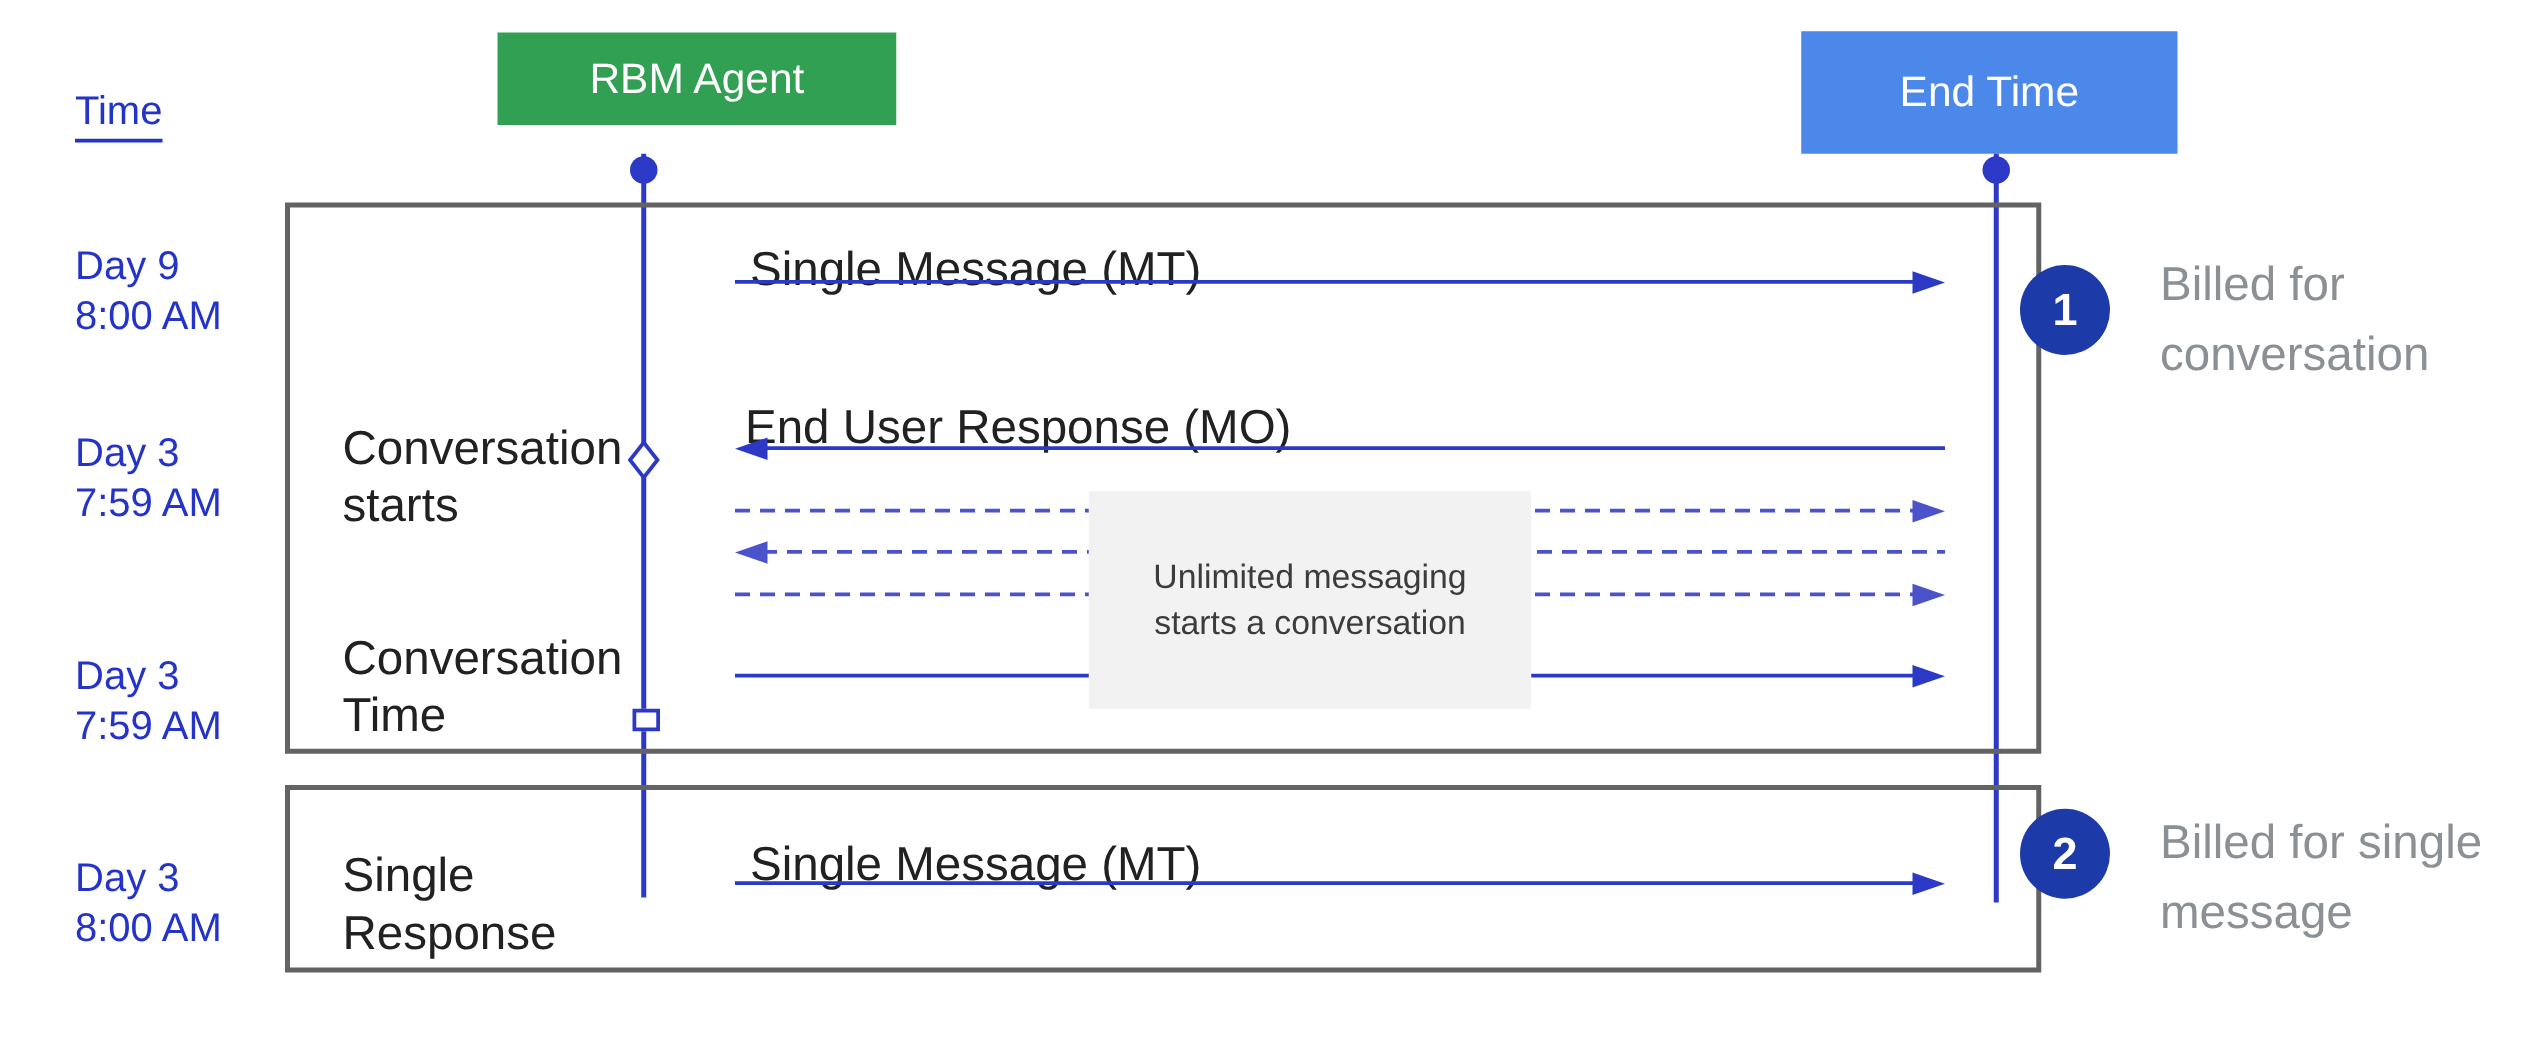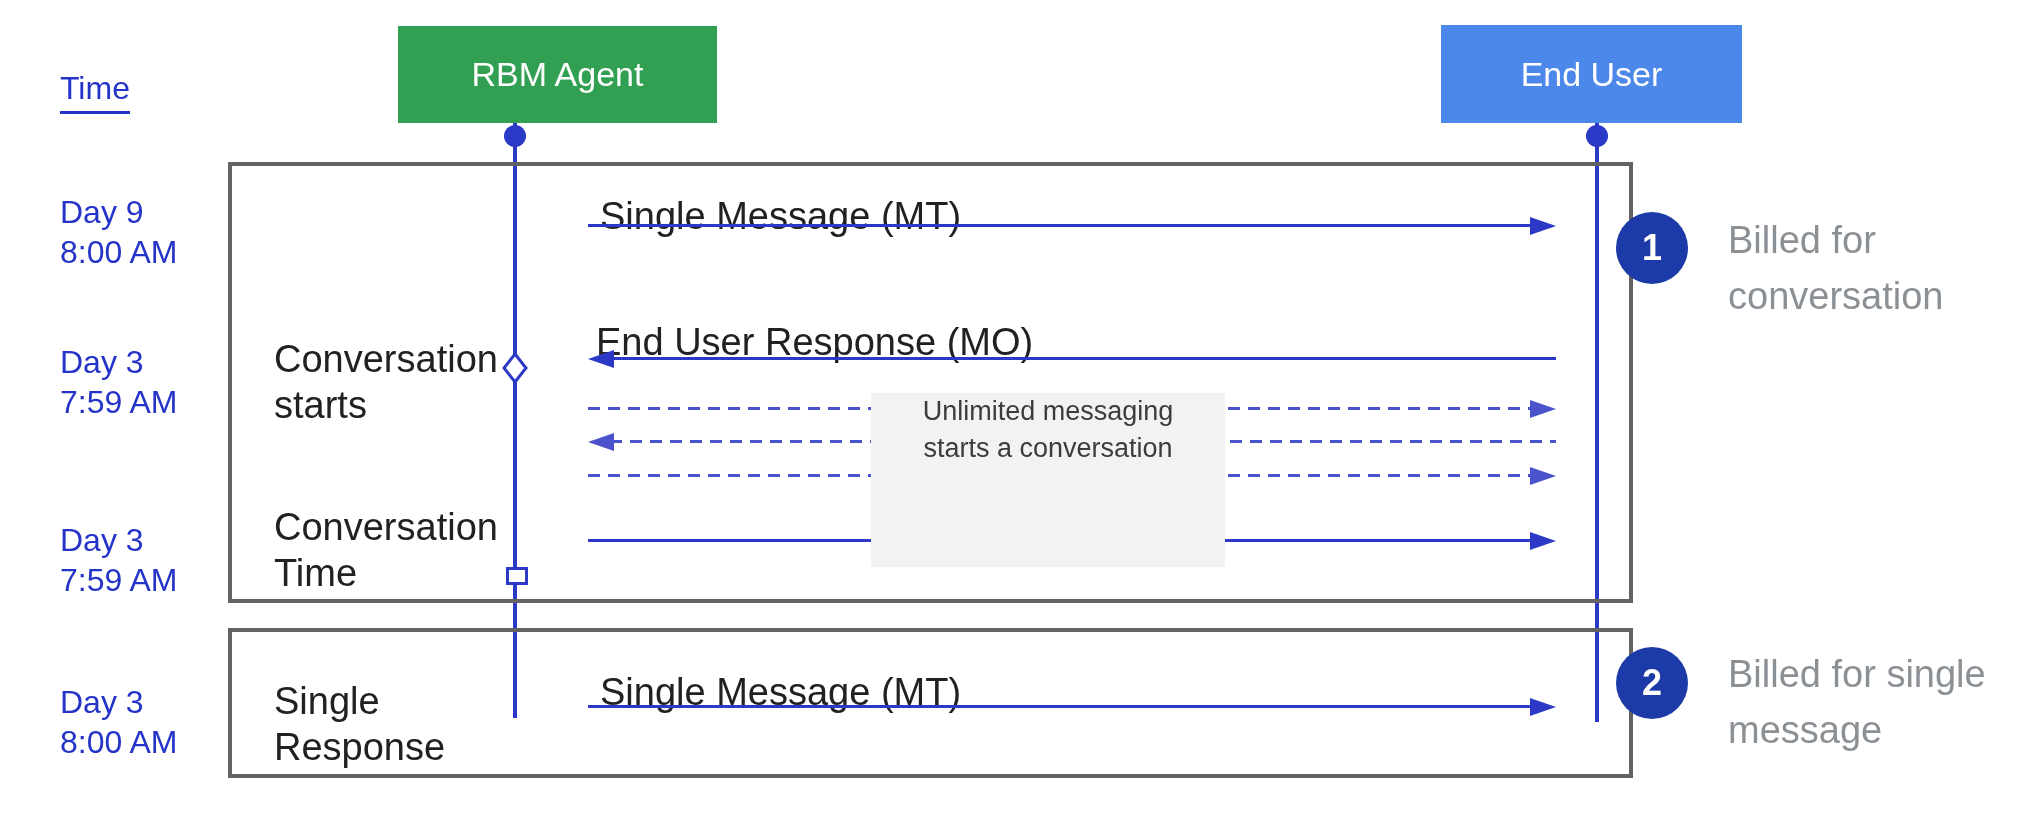--- a/index.html
+++ b/index.html
@@ -9,21 +9,21 @@
     font-family: "Liberation Sans", "DejaVu Sans", sans-serif; overflow: hidden;
   }
   .time-axis {
     position: absolute; left: 60px; top: 70px; font-size: 32px; color: #2433c8;
     border-bottom: 3px solid #2433c8; padding-bottom: 4px;
   }
   .actor {
     position: absolute; display: flex; align-items: center; justify-content: center;
     color: #ffffff; font-size: 34px;
   }
-  .actor-rbm { left: 398px; top: 26px; width: 319px; height: 97px; background: #32a053; }
+  .actor-rbm { left: 398px; top: 26px; width: 319px; height: 74px; background: #32a053; }
   .actor-eu  { left: 1441px; top: 25px; width: 301px; height: 98px; background: #4c87ea; }
   .lifeline { position: absolute; width: 4px; background: #2c38c6; }
   .lifeline-rbm { left: 513px; top: 123px; height: 595px; }
   .lifeline-eu  { left: 1595px; top: 123px; height: 599px; }
   .lifedot { position: absolute; width: 22px; height: 22px; border-radius: 50%; background: #2c38c6; }
   .dot-rbm { left: 504px; top: 125px; }
   .dot-eu  { left: 1586px; top: 125px; }
   .frame { position: absolute; border: 4px solid #636363; }
   .frame1 { left: 228px; top: 162px; width: 1405px; height: 441px; }
   .frame2 { left: 228px; top: 628px; width: 1405px; height: 150px; }
@@ -41,41 +41,41 @@
             border-top: 9px solid transparent; border-bottom: 9px solid transparent; }
   .head-l { position: absolute; width: 0; height: 0; border-right: 26px solid #2c38c6;
             border-top: 9px solid transparent; border-bottom: 9px solid transparent; }
   .head-r.dashed { border-left-color: #4a52cc; }
   .head-l.dashed { border-right-color: #4a52cc; }
   .marker-diamond { position: absolute; left: 502px; top: 352px; }
   .marker-square { position: absolute; left: 506px; top: 567px; width: 22px; height: 18px;
                    background: #ffffff; border: 3px solid #2c38c6; }
   .unote {
     position: absolute; left: 871px; top: 393px; width: 354px; height: 174px; background: #f1f2f1;
-    display: flex; flex-direction: column; align-items: center; 
+    display: flex; flex-direction: column; align-items: center; justify-content: center;
     font-size: 27px; line-height: 37px; color: #3c3c3c; text-align: center;
   }
   .badge {
     position: absolute; width: 72px; height: 72px; border-radius: 50%; background: #1c3aa8;
     color: #ffffff; font-size: 36px; font-weight: bold;
     display: flex; align-items: center; justify-content: center;
   }
   .badge1 { left: 1616px; top: 212px; } .badge2 { left: 1616px; top: 647px; }
   .bnote { position: absolute; left: 1728px; color: #8b9095; font-size: 38px; line-height: 56px; }
-  .bn1 { top: 212px; width: 285px; } .bn2 { top: 646px; width: 320px; }
+  .bn1 { top: 200px; width: 285px; } .bn2 { top: 646px; width: 320px; }
 </style>
 </head>
 <body>
 
 <div class="stage">
 
   <div class="time-axis">Time</div>
 
   <div class="actor actor-rbm">RBM Agent</div>
-  <div class="actor actor-eu">End User</div>
+  <div class="actor actor-eu">End Time</div>
 
   <div class="lifeline lifeline-rbm"></div>
   <div class="lifeline lifeline-eu"></div>
   <div class="lifedot dot-rbm"></div>
   <div class="lifedot dot-eu"></div>
 
   <div class="frame frame1"></div>
   <div class="frame frame2"></div>
 
   <div class="tlabel tl1">

